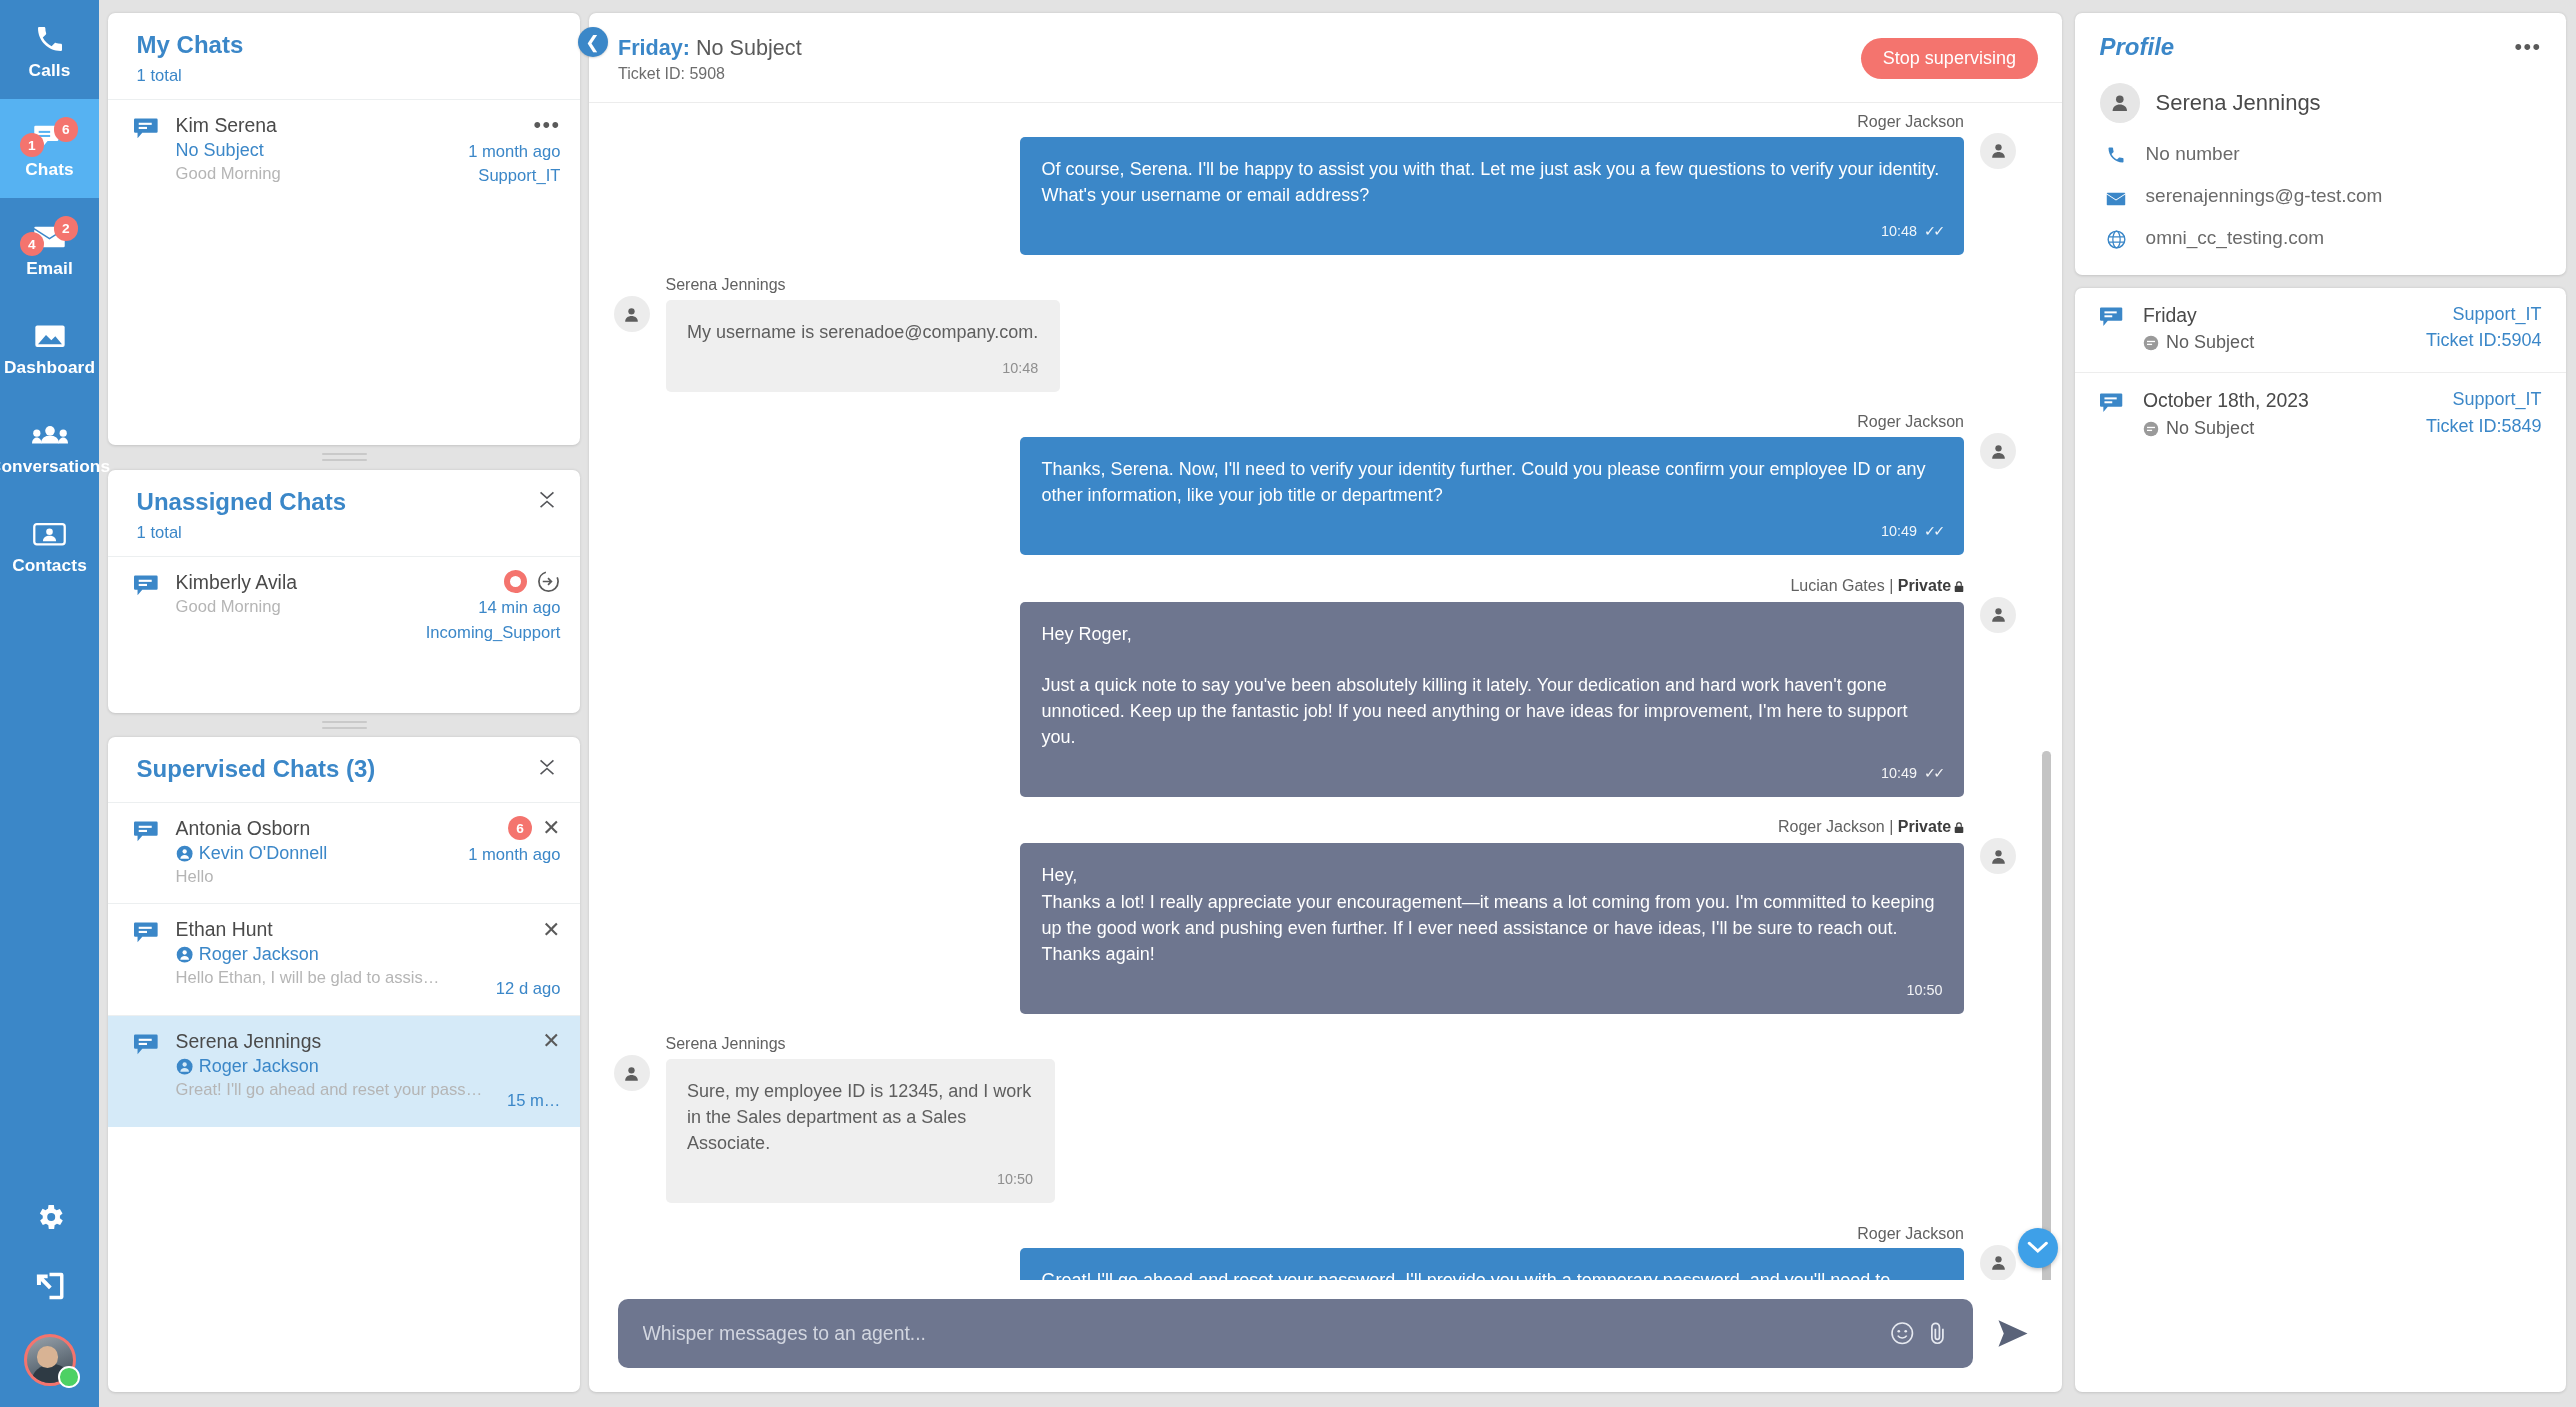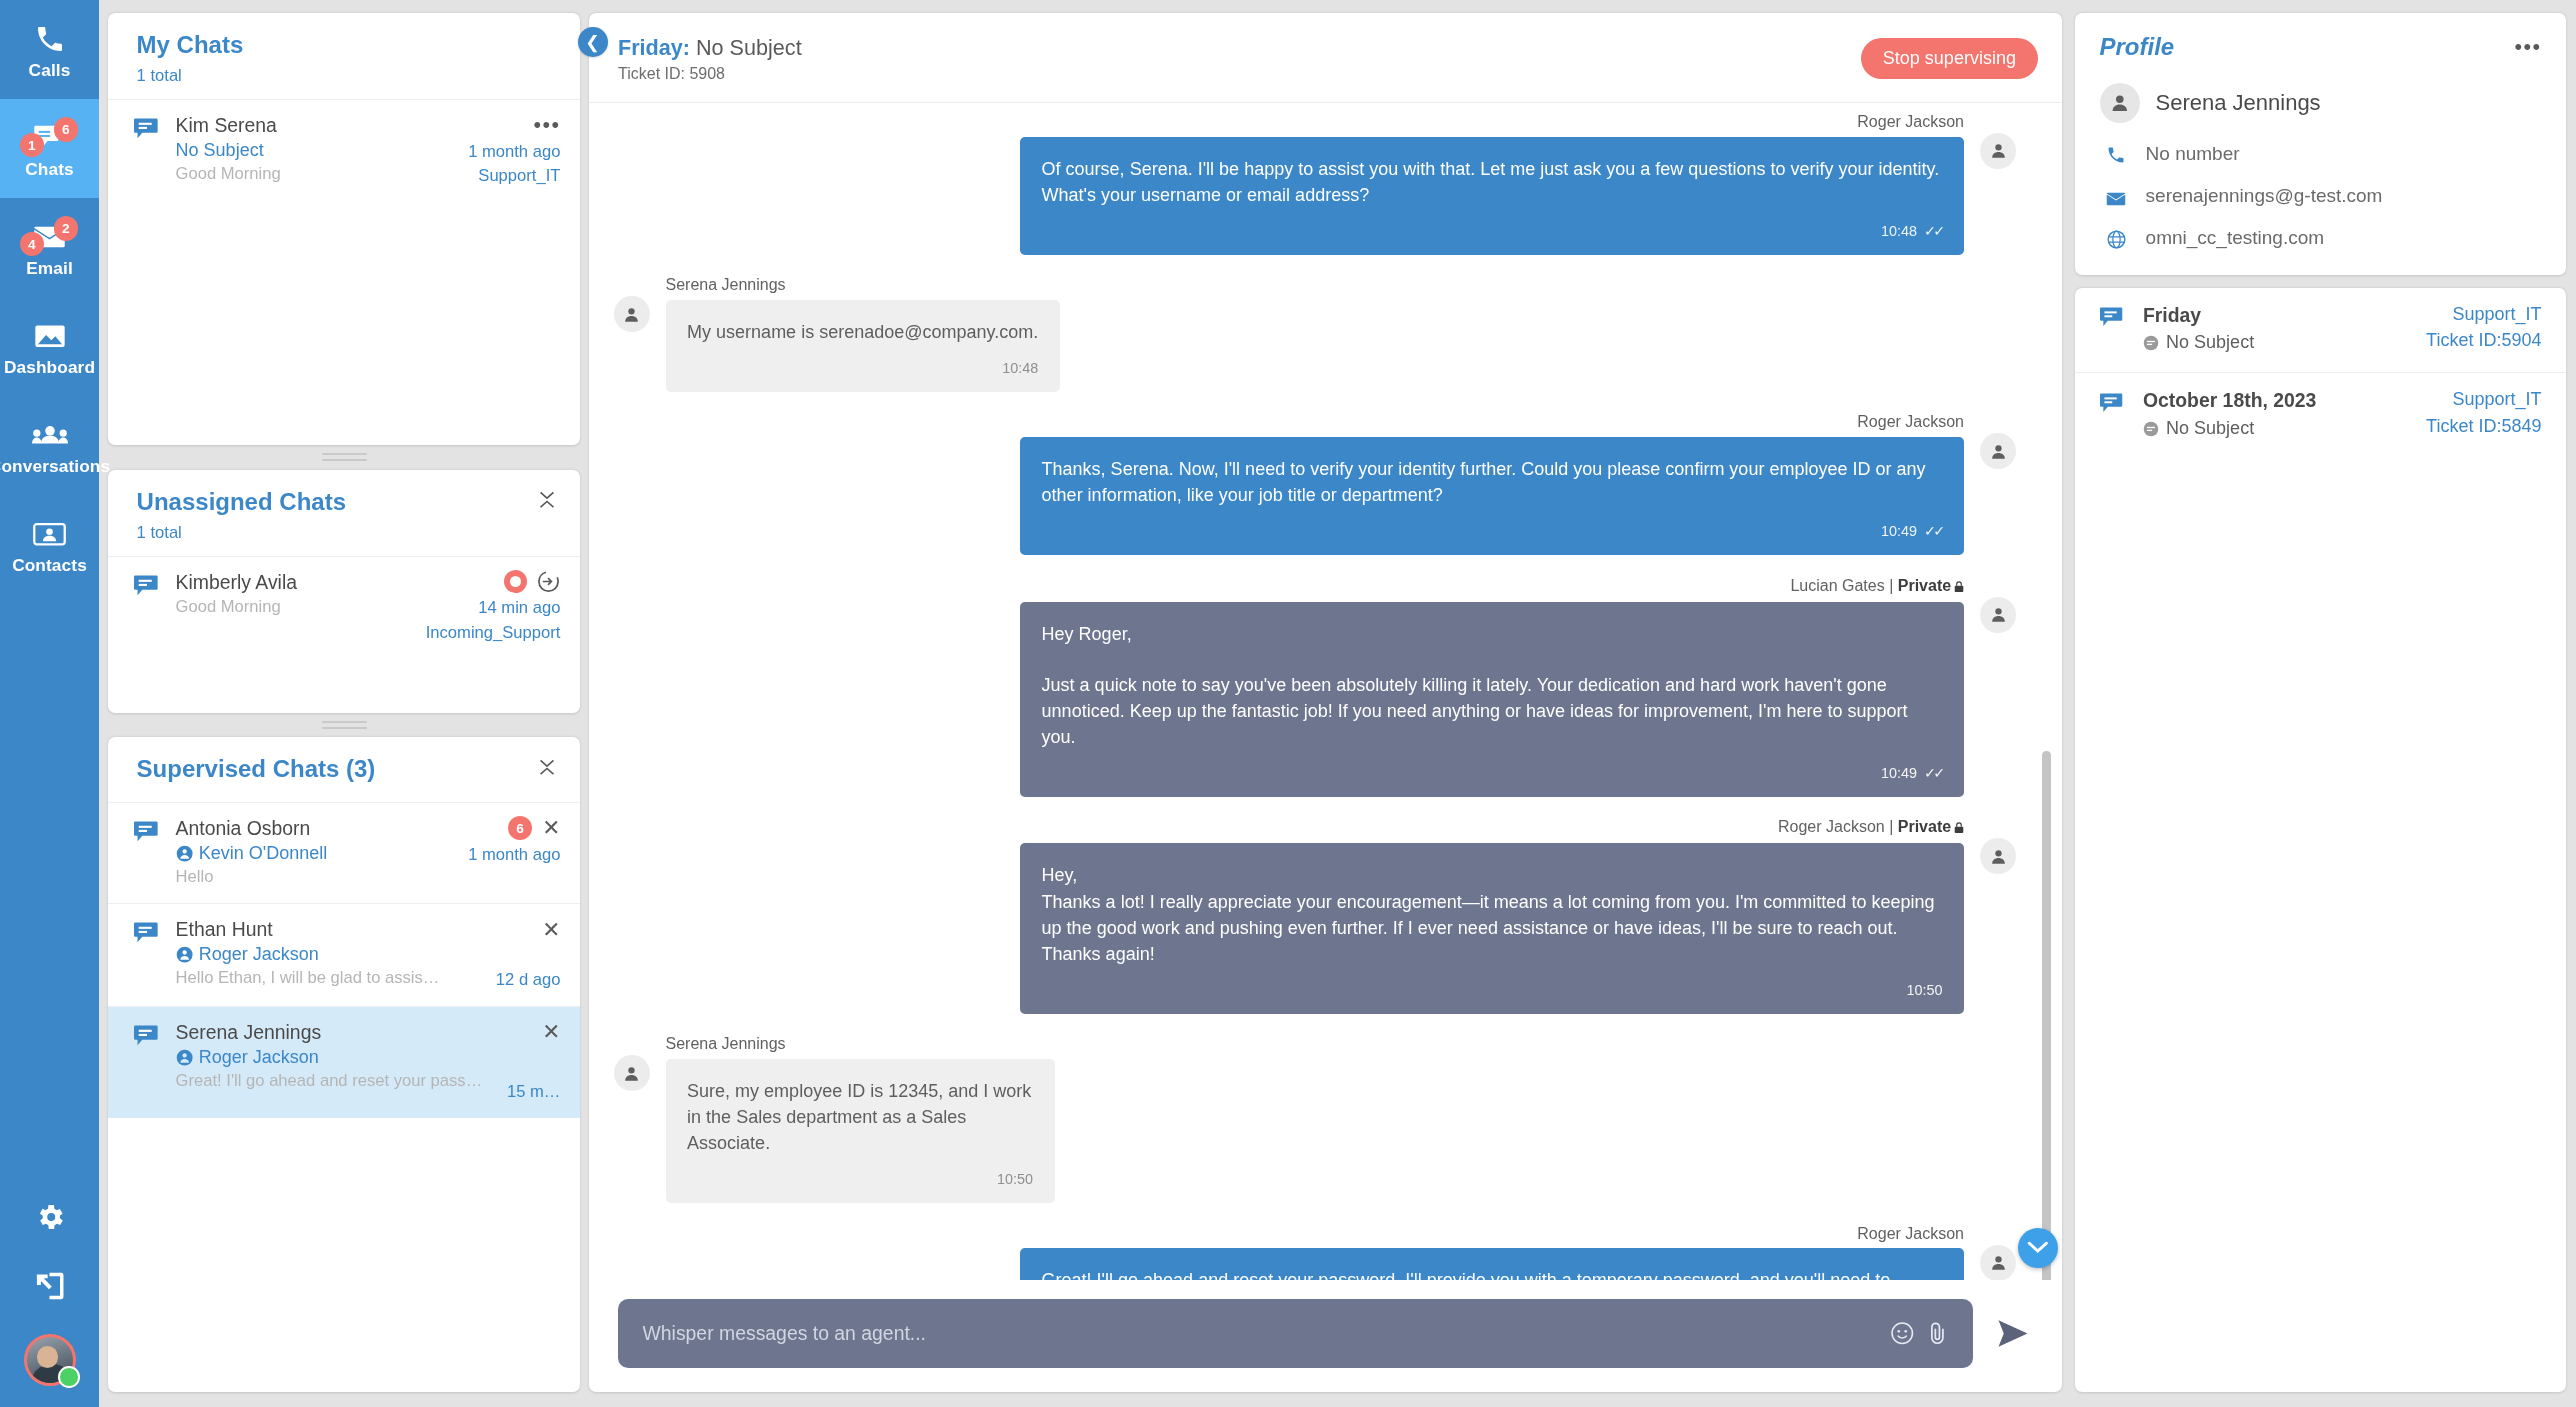--- a/index.html
+++ b/index.html
@@ -267,21 +267,21 @@
   .profile-field .fval { font-size: 19px; color:#6a6a6a; }
 
   .hist-row {
     display:flex; gap: 14.4px; padding: 16px 24.5px 19px 24.5px;
     border-top:0.7px solid #ededed; cursor:pointer;
   }
   .hist-row:first-of-type { border-top:none; }
   .hist-ico { flex:0 0 29px; padding-top: 2.9px;}
   .hist-ico svg { fill:#3b87c8; }
   .hist-main { flex:1 1 auto; min-width:0;}
-  .hist-date { font-size: 19.4px; font-weight:bold; color:#4a4a4a; }
+  .hist-date { font-size: 19.4px; font-weight:normal; color:#4a4a4a; }
   .hist-sub { display:flex; align-items:center; gap: 7.2px; margin-top: 5.8px;}
   .hist-sub-text { font-size: 18px; color:#5e5e5e;}
   .hist-sub svg { fill:#9a9a9a; }
   .hist-right { flex:0 0 auto; text-align:right; }
   .hist-queue { font-size: 18px; color:#3b87c8; }
   .hist-ticket { font-size: 18px; color:#3b87c8; margin-top: 5.8px;}
   .fill { flex: 1 1 auto; }
 </style>
 </head>
 <body>
@@ -542,21 +542,21 @@
                 <path d="M6 19c0-3.2 2.7-5 6-5s6 1.8 6 5z" fill="#fff"></path>
               </svg>
             <span class="chat-agent">Roger Jackson</span>
           </div>
           <div class="chat-preview">Hello Ethan, I will be glad to assist y…</div>
         </div>
         <div class="chat-right">
           <div class="chat-right-top">
             <span class="x-btn">✕</span>
           </div>
-          <span class="chat-time" style="margin-top:24px;">12 d ago</span>
+          <span class="chat-time" style="margin-top:33px;">12 d ago</span>
         </div>
       </div>
 
       <div class="chat-row selected">
         <div class="chat-ico">
           <svg width="26" height="24.5" viewBox="0 0 22 20">
               <path d="M1 1h18a1 1 0 0 1 1 1v10a1 1 0 0 1-1 1H7l-4 4.6V13H1a1 1 0 0 1-1-1V2a1 1 0 0 1 1-1z"></path>
               <rect x="4" y="4.5" width="11" height="1.8" fill="#fff"></rect>
               <rect x="4" y="8" width="7" height="1.8" fill="#fff"></rect>
             </svg>

